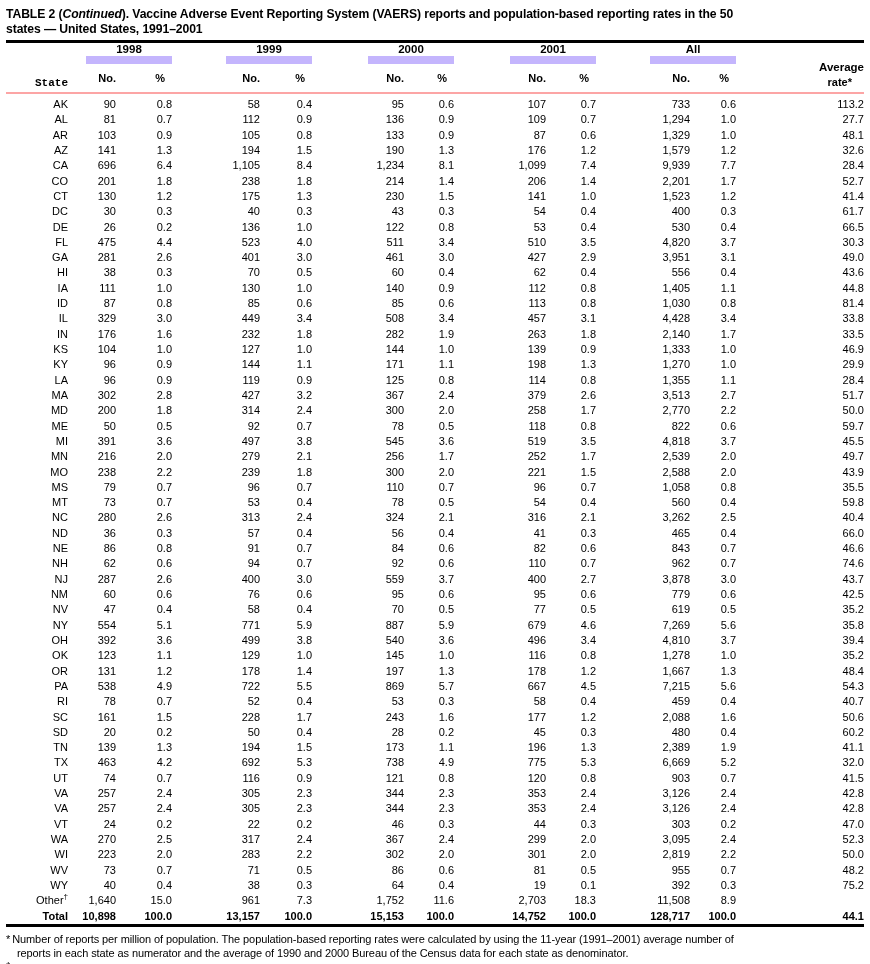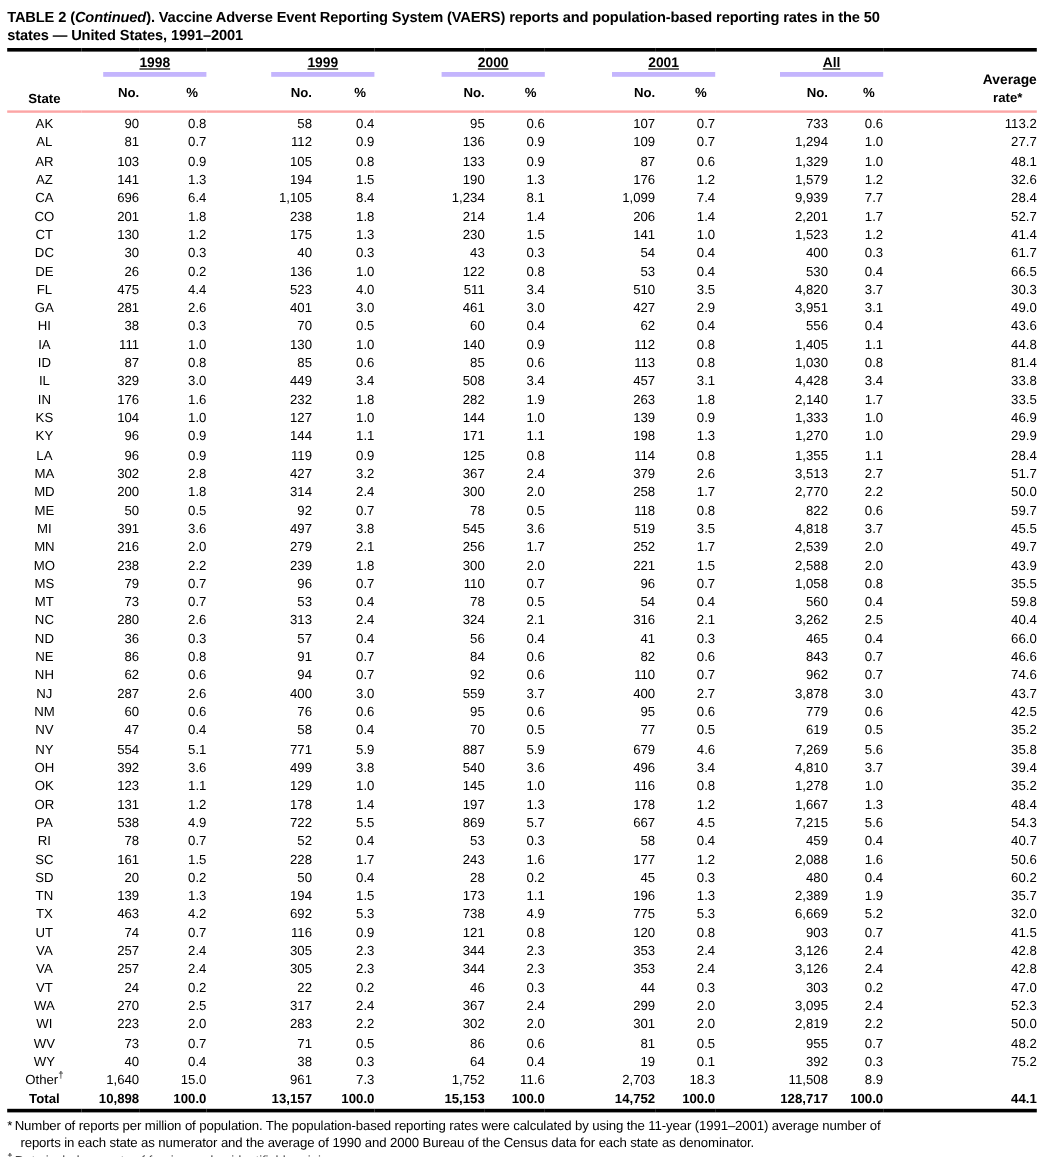--- a/index.html
+++ b/index.html
@@ -17,36 +17,36 @@
   .title i { }
 
   table.vaers {
     border-collapse:collapse; table-layout:fixed; width:858px;
     border-top:3px solid #000; border-bottom:3px solid #000;
   }
   th { font-weight:bold; font-size:11px; padding:0; }
   .year-row th { vertical-align:bottom; height:21px; }
   .year-box {
     width:86px; margin-left:auto; text-align:center;
-    border-bottom:4px solid #c4b5fd; padding-bottom:1px; font-size:11.5px;text-decoration:underline;
+    border-bottom:8px solid #c4b5fd; padding-bottom:1px; font-size:11.5px;
   }
   .sub-row th { vertical-align:bottom; height:20px; padding-bottom:8px; }
   .hb { border-bottom:2px solid #fca5a5; }
-  .state-h { text-align:center; vertical-align:bottom; padding-bottom:3px; }
+  .state-h { text-align:right; vertical-align:bottom; padding-bottom:3px;font-family:Liberation Mono, monospace; }
   .no-h  { text-align:right; }
   .pct-h { text-align:right; padding-right:7px; }
   .rate-h { text-align:right; vertical-align:bottom; line-height:14.5px; padding-bottom:3px; font-size:11.5px; }
   .rate-sub { padding-right:12px; display:inline-block; font-size:11px; }
 
   tbody td {
     font-size:11px; line-height:15.32px; padding:0;
     white-space:nowrap; overflow:visible;
   }
   tbody tr:first-child td { padding-top:3px; }
-  td.state { text-align:center; }
+  td.state { text-align:right; }
   td.num { text-align:right; }
   tr.bold td { font-weight:bold; }
   sup { font-size:8px; line-height:0; vertical-align:super; }
 
   .footnotes { margin-top:5px; width:860px; }
   .fn {
     margin:0; font-size:11px; line-height:14.5px;
     padding-left:9px; text-indent:-9px; letter-spacing:-0.1px;
   }
   .fn .cont { padding-left:2px; }
@@ -700,21 +700,21 @@
           <td class="num no">139</td>
           <td class="num pct">1.3</td>
           <td class="num no">194</td>
           <td class="num pct">1.5</td>
           <td class="num no">173</td>
           <td class="num pct">1.1</td>
           <td class="num no">196</td>
           <td class="num pct">1.3</td>
           <td class="num no">2,389</td>
           <td class="num pct">1.9</td>
-          <td class="num rate">35.7</td>
+          <td class="num rate">41.1</td>
         </tr>
         <tr>
           <td class="state">TX</td>
           <td class="num no">463</td>
           <td class="num pct">4.2</td>
           <td class="num no">692</td>
           <td class="num pct">5.3</td>
           <td class="num no">738</td>
           <td class="num pct">4.9</td>
           <td class="num no">775</td>

